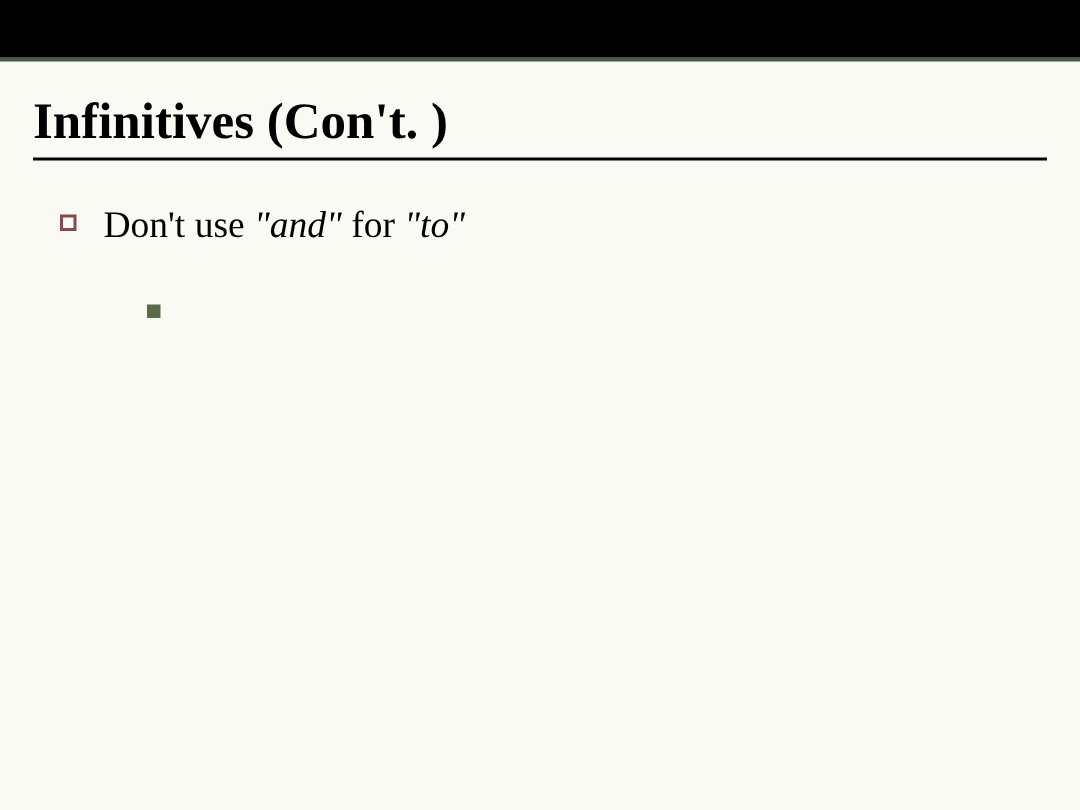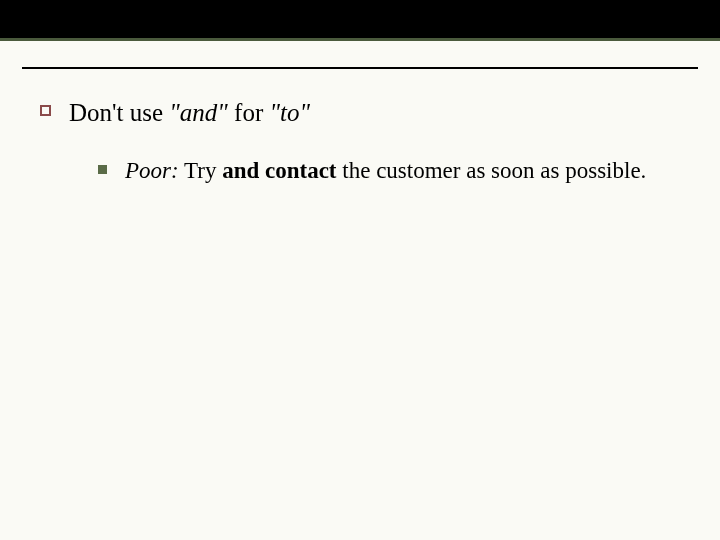--- a/index.html
+++ b/index.html
@@ -79,33 +79,31 @@
     max-width: 540px;
   }
 </style>
 </head>
 <body>
 
 <div class="top-band"></div>
 <div class="band-line"></div>
 
 <div class="title-area">
+  <div class="title">Infinitives (Con't. )</div>
   <div class="title-underline"></div>
 </div>
 
 <div class="content">
 
   <div class="level1">
     <div class="bullet-square-outline"></div>
     <div class="level1-text">
       <span>Don't use </span><span class="italic">"and"</span><span> for </span><span class="italic">"to"</span>
     </div>
   </div>
 
   <div class="level2">
     <div class="bullet-square-fill"></div>
-    <div class="level2-text">
-      <span class="italic">Poor:</span><span> Try </span><span class="bold">and contact</span><span> the customer as soon as possible.</span>
-    </div>
   </div>
 
 
 </div>
 
 </body></html>

